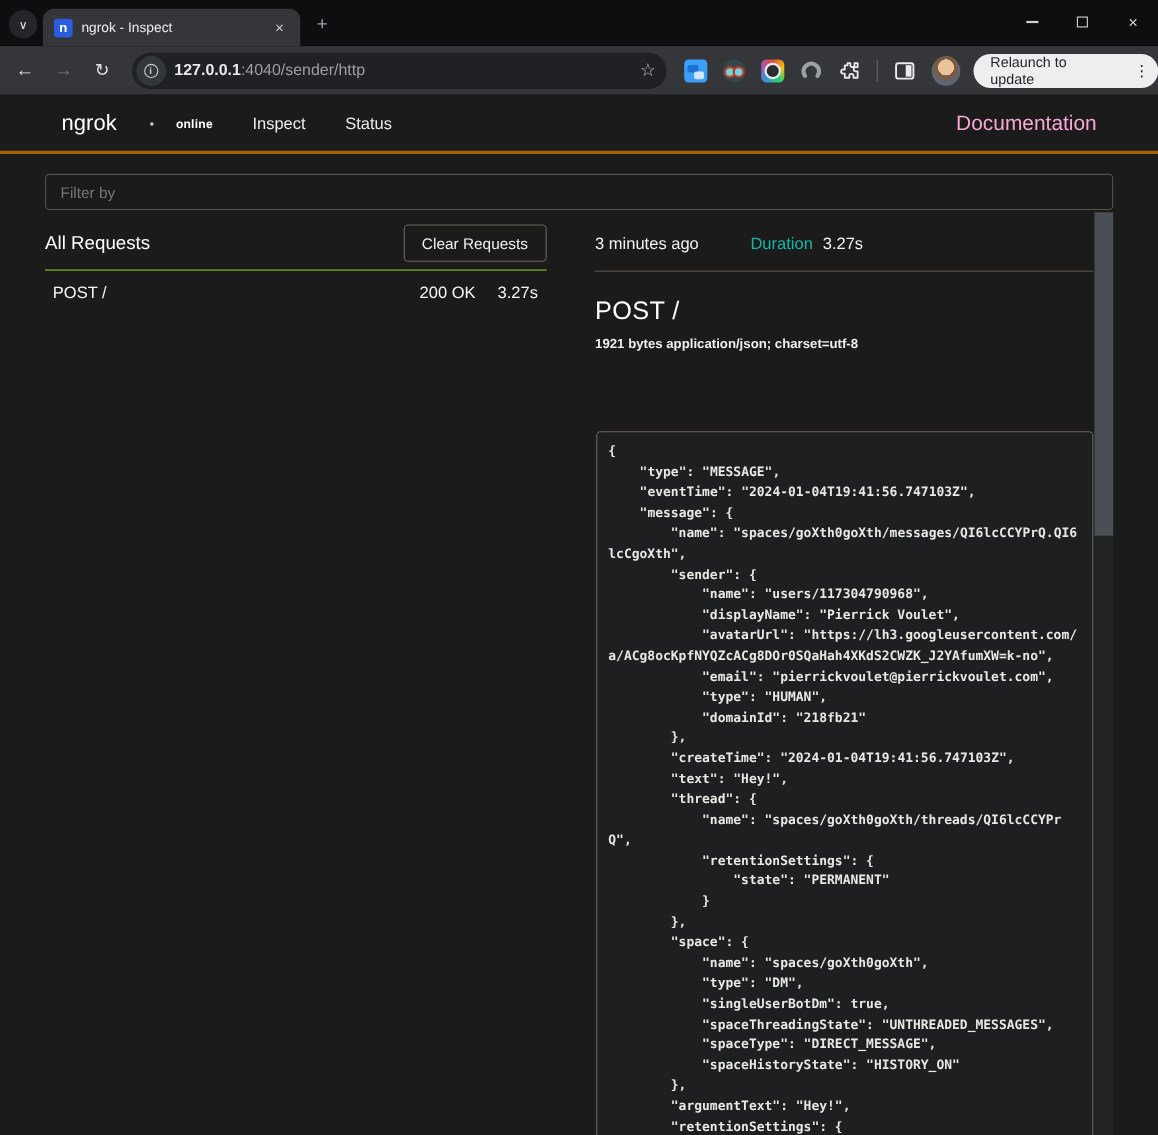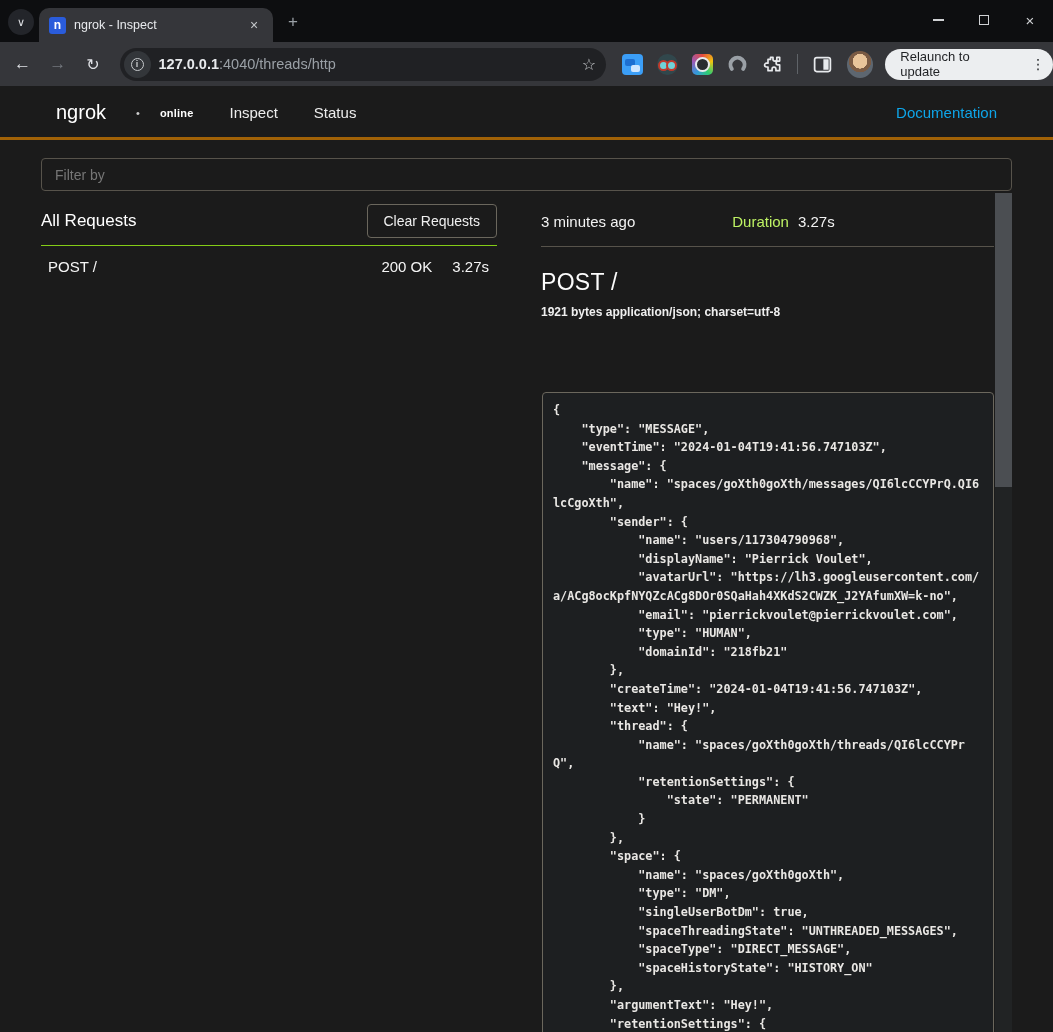--- a/index.html
+++ b/index.html
@@ -68,21 +68,21 @@
   .relaunch .dots { font-size:14px; color:#1f2124; }
 
   
   .page { position:absolute; left:0; top:86px; width:1053px; height:946px; background:#1b1b1b; }
   .siteheader { position:absolute; left:0; top:2px; width:1053px; height:52px; border-bottom:3px solid #a16207;
                 display:flex; align-items:center; padding:0 56px; color:#f2f2f2; }
   .brand { font-size:20px; color:#fff; }
   .statusdot { margin-left:30px; color:#cfcfcf; font-size:11px; }
   .online { margin-left:20px; font-size:11px; font-weight:bold; color:#fff; letter-spacing:.2px; }
   .navitem { margin-left:36px; font-size:15px; color:#ededed; }
-  .docs { margin-left:auto; font-size:15px; color:#0ea5e9; }
+  .docs { margin-left:auto; font-size:19px; color:#f9a8d4; }
 
   .filter { position:absolute; left:41px; top:72px; width:971px; height:33px; background:transparent;
             border:1px solid #57534b; border-radius:4px; color:#ddd; font-size:14px; padding:0 13px;
             font-family:"Liberation Sans", sans-serif; outline:none; }
   .filter::placeholder { color:#767676; }
 
   
   .leftcol { position:absolute; left:41px; top:110px; width:456px; }
   .lefthead { height:50px; display:flex; align-items:center; justify-content:space-between;
               border-bottom:1px solid #84cc16; }
@@ -92,21 +92,21 @@
   .clearbtn { height:34px; padding:0 16px; }
   .reqrow { display:flex; align-items:center; padding:12px 8px 12px 7px; gap:20px; }
   .reqrow .mpath { flex:1; color:#f5f5f5; font-size:15px; }
   .reqrow .rstatus { color:#f5f5f5; font-size:15px; }
   .reqrow .rdur { color:#f5f5f5; font-size:15px; }
 
   
   .rightcol { position:absolute; left:541px; top:110px; width:453px; }
   .metarow { height:51px; display:flex; align-items:center; border-bottom:1px solid #57534b; }
   .timeago { color:#f2f2f2; font-size:15px; }
-  .durlabel { margin-left:97px; color:#bef264; font-size:15px; }
+  .durlabel { margin-left:47px; color:#14b8a6; font-size:15px; }
   .durval { margin-left:9px; color:#f2f2f2; font-size:15px; }
   .detailtitle { margin-top:22px; color:#fcfcfc; font-size:23px; letter-spacing:.3px; }
   .tabsrow { margin-top:14px; display:flex; align-items:stretch; height:43px; }
   .tabbtn { height:43px; padding:0 16px; margin-right:3px; border:1px solid #6b675d; border-radius:4px;
             background:transparent; color:#f0f0f0; font-size:14px; font-family:"Liberation Sans", sans-serif; }
   .tabspacer { flex:1; border-bottom:1px solid #6b675d; }
   .replaygroup { display:flex; height:37px; }
   .replaybtn { height:37px; padding:0 14px; border:1px solid #6b675d; border-radius:4px 0 0 4px;
                background:transparent; color:#f0f0f0; font-size:14px; font-family:"Liberation Sans", sans-serif; }
   .replaydrop { width:28px; height:37px; border:1px solid #6b675d; border-left:none; border-radius:0 4px 4px 0;
@@ -154,21 +154,21 @@
   </div>
 
   <div class="toolbar">
     <span class="navbtn back">←</span>
     <span class="navbtn fwd">→</span>
     <span class="navbtn reload">↻</span>
     <div class="urlbar">
       <span class="infocirc">
         <span class="inforing">i</span>
       </span>
-      <span class="urltext"><span class="host">127.0.0.1</span><span>:4040/threads/http</span></span>
+      <span class="urltext"><span class="host">127.0.0.1</span><span>:4040/sender/http</span></span>
       <span class="staricon">☆</span>
     </div>
     <div class="extrow">
       <span class="ext ext-blue"></span>
       <span class="ext ext-goggles"></span>
       <span class="ext ext-lens"></span>
       <span class="ext">
         <svg width="21" height="21" viewBox="0 0 24 24">
             <path d="M5.5 17 A 8 8 0 1 1 18.5 17" fill="none" stroke="#9aa0a6" stroke-width="4.5" stroke-linecap="round"></path>
           </svg>

